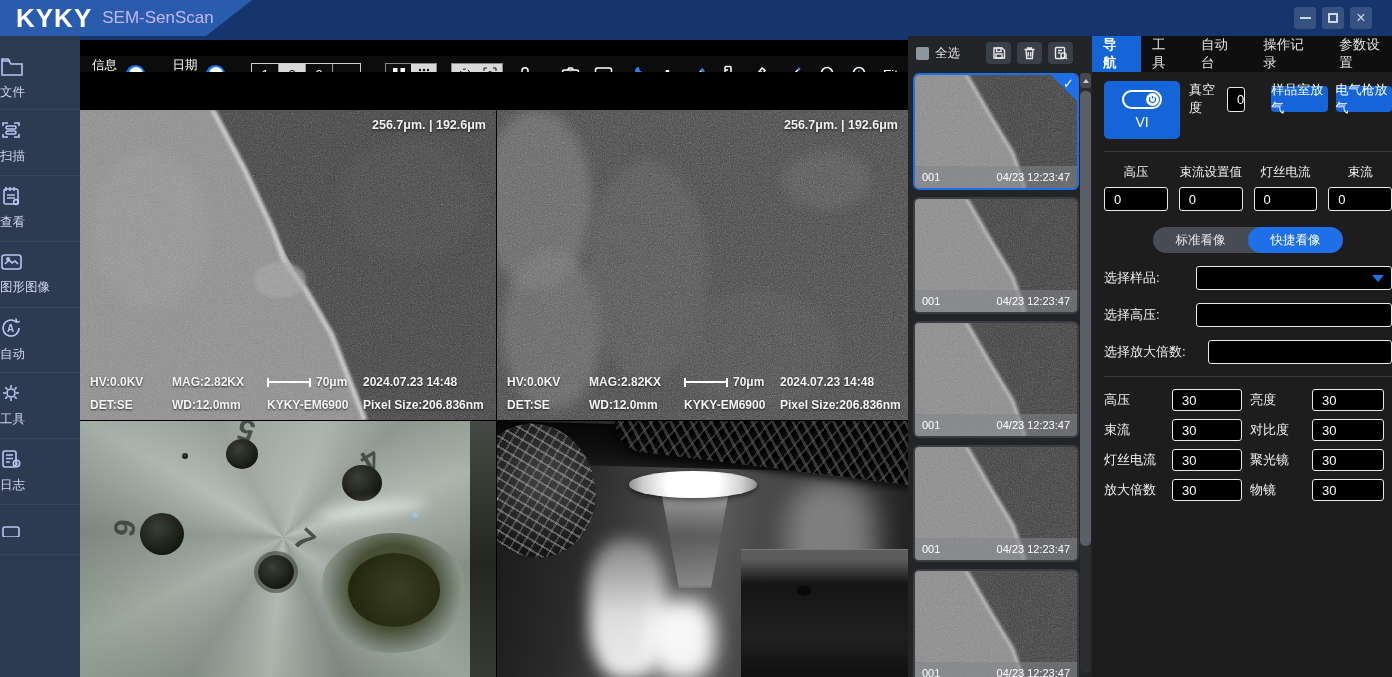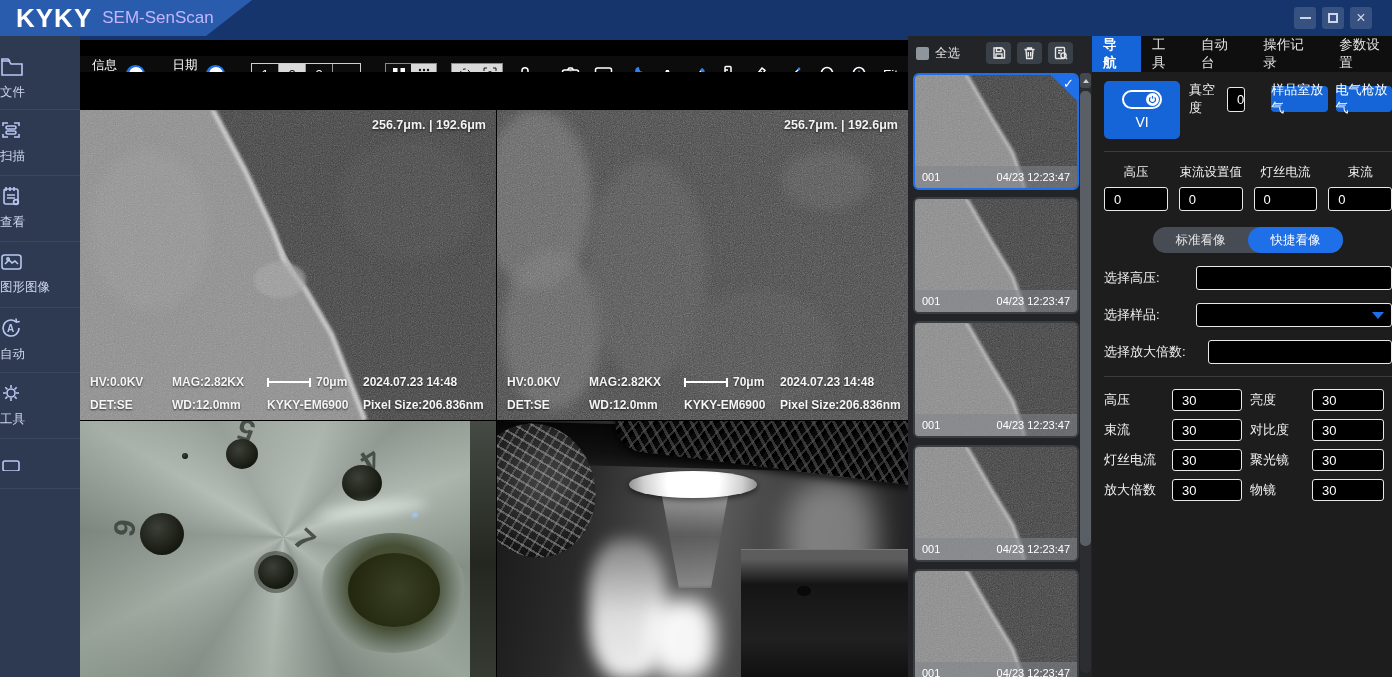--- a/index.html
+++ b/index.html
@@ -259,20 +259,29 @@
       </svg>
     <span class="slabel">自动</span>
   </div>
   <div class="side-item" style="height:66px">
     <svg width="22" height="22" viewBox="0 0 22 22">
         <circle cx="11" cy="11" r="4"></circle>
         <path d="M11 3 v3 M11 16 v3 M3 11 h3 M16 11 h3 M5.3 5.3 l2.1 2.1 M14.6 14.6 l2.1 2.1 M16.7 5.3 l-2.1 2.1 M7.4 14.6 l-2.1 2.1"></path>
       </svg>
     <span class="slabel">工具</span>
   </div>
+  <div class="side-item" style="height:66px">
+    <svg width="22" height="22" viewBox="0 0 22 22">
+        <rect x="3" y="3" width="13" height="16" rx="2"></rect>
+        <path d="M6 7 h7 M6 10.5 h7 M6 14 h4"></path>
+        <circle cx="16.5" cy="15.5" r="3.2"></circle>
+        <path d="M16.5 13.8 v1.7 l1.2 0.8"></path>
+      </svg>
+    <span class="slabel">日志</span>
+  </div>
   <div class="side-item" style="height:50px">
     <svg width="22" height="14" viewBox="0 0 22 14">
         <rect x="3" y="4" width="16" height="10" rx="2"></rect>
       </svg>
   </div>
 </div>
 
 <div id="toolbar">
   <div class="tgroup">
     <span class="tlabel">信息显示</span>
@@ -654,28 +663,28 @@
       <div class="pinput">0</div>
       <div class="pinput">0</div>
     </div>
 
     <div id="mode-pill">
       <div class="mseg">标准看像</div>
       <div class="mseg active">快捷看像</div>
     </div>
 
     <div class="selrow">
-      <span class="plabel">选择高压:</span>
-      <div class="selbox"></div>
-    </div>
-    <div class="selrow">
       <span class="plabel">选择样品:</span>
       <div class="selbox">
           <div class="caret"></div>
         </div>
+    </div>
+    <div class="selrow">
+      <span class="plabel">选择高压:</span>
+      <div class="selbox"></div>
     </div>
     <div class="selrow wide">
       <span class="plabel">选择放大倍数:</span>
       <div class="selbox"></div>
     </div>
 
     <div class="pdivider"></div>
 
     <div id="params">
       <span class="plabel">高压</span>

